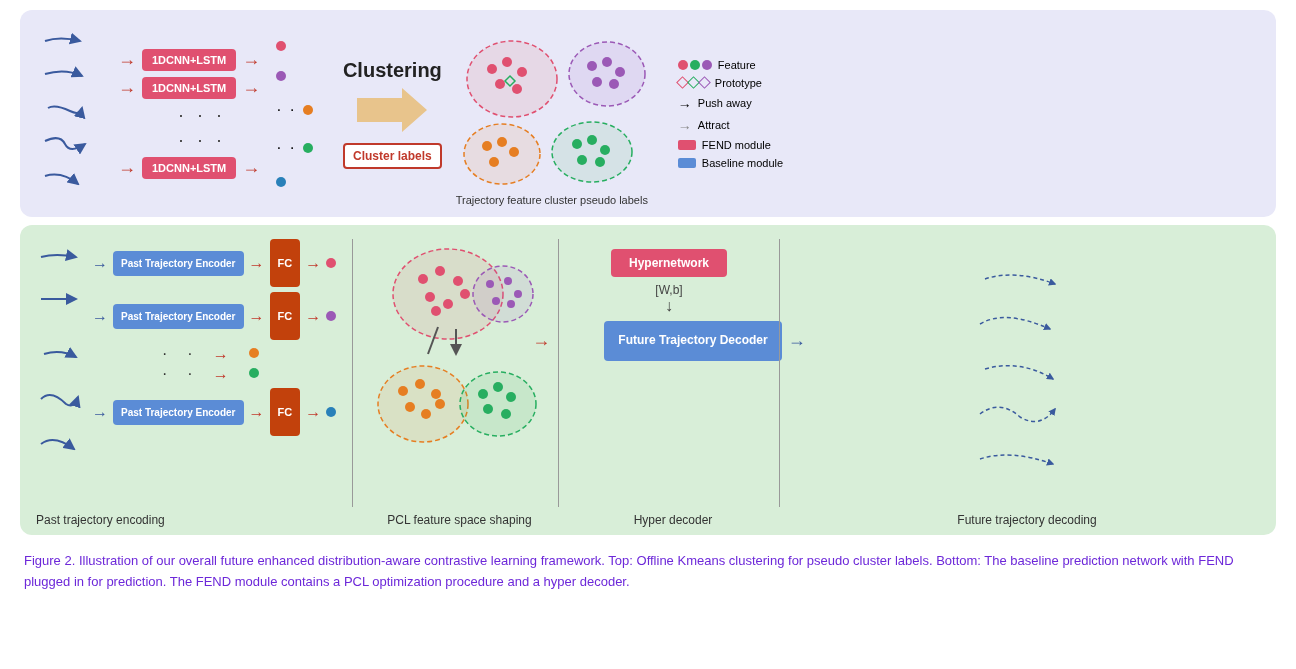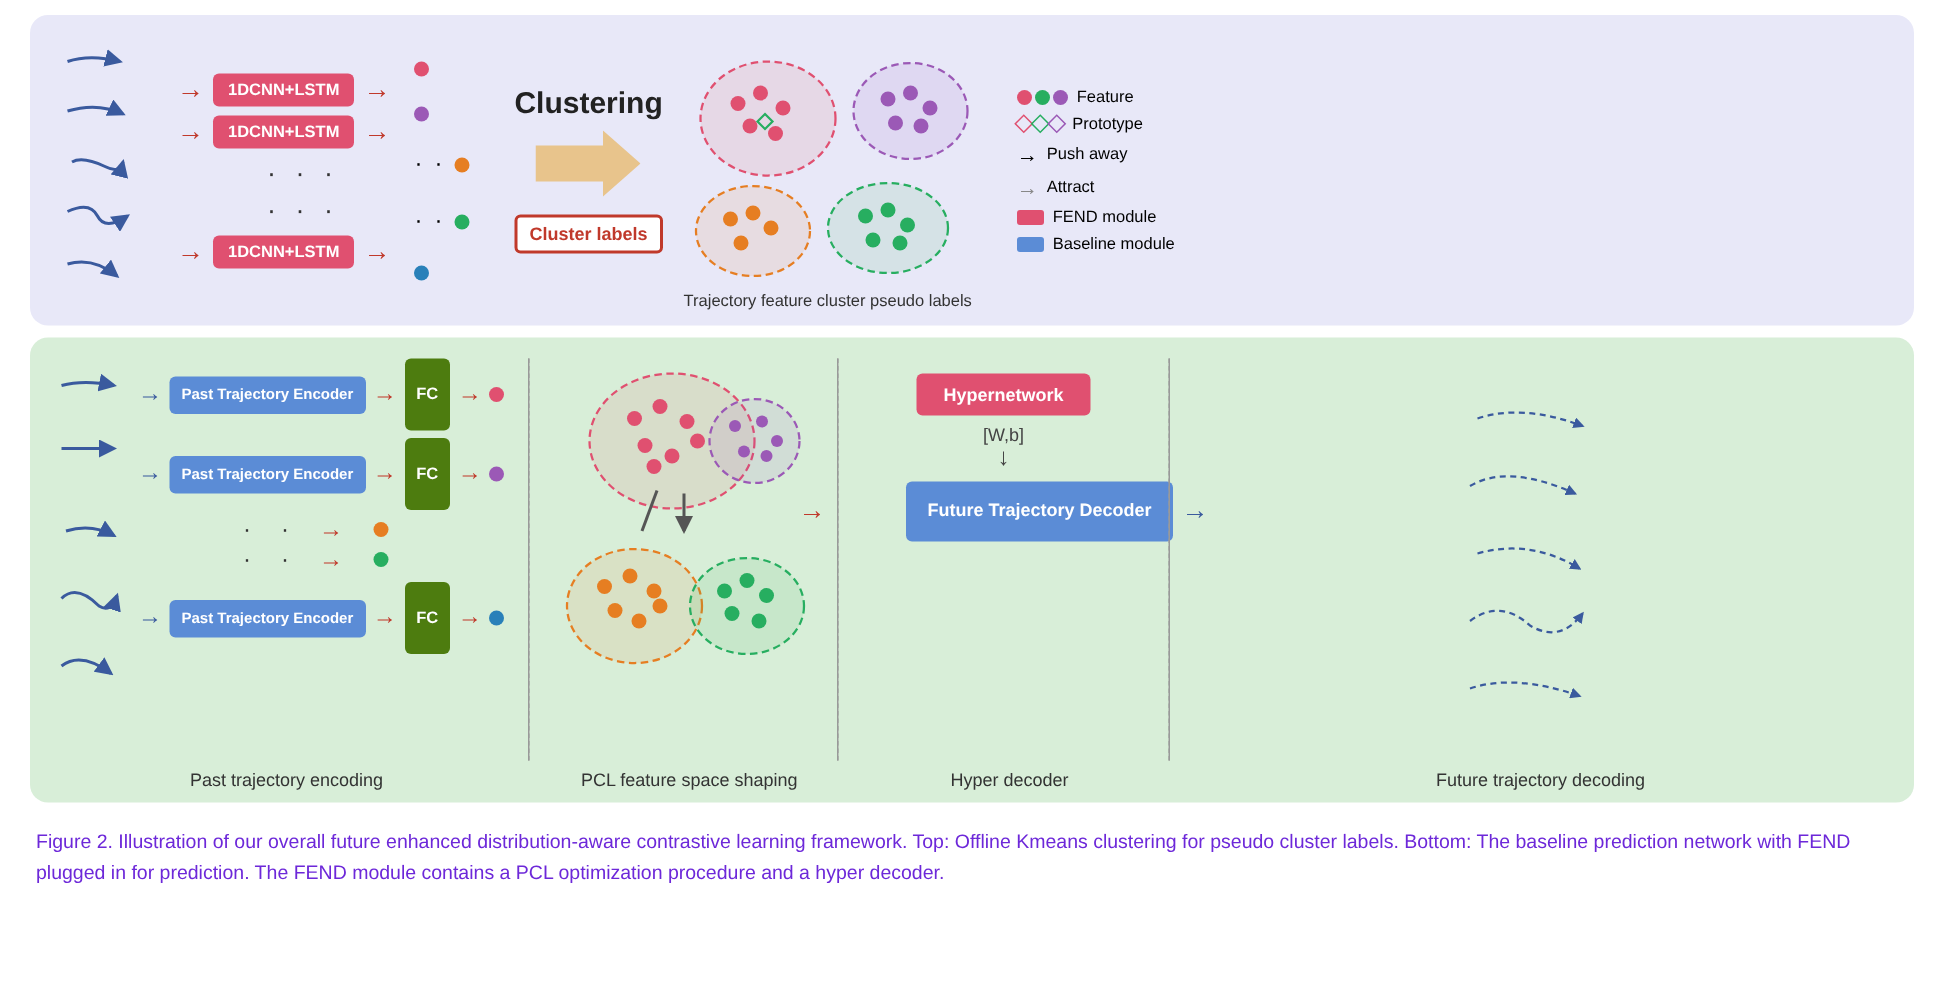--- a/index.html
+++ b/index.html
@@ -143,21 +143,21 @@
       font-size: 10px;
       font-weight: bold;
       padding: 6px 8px;
       border-radius: 4px;
       text-align: center;
       line-height: 1.3;
       white-space: nowrap;
     }
 
     .fc-box {
-      background: #4d7c0f;
+      background: #c2410c;
       color: white;
       font-size: 11px;
       font-weight: bold;
       padding: 18px 8px;
       border-radius: 4px;
     }
 
     
     .pcl-section {
       width: 185px;
@@ -538,21 +538,21 @@
 
           <path d="M15,165 Q35,150 55,168 Q75,180 90,160" stroke="#3a5a9e" stroke-width="1.5" fill="none" stroke-dasharray="4,3" marker-end="url(#arrowBFut)"></path>
 
           <path d="M15,210 Q45,200 88,215" stroke="#3a5a9e" stroke-width="1.5" fill="none" stroke-dasharray="4,3" marker-end="url(#arrowBFut)"></path>
         </svg>
       </div>
 
     </div>
 
     <div style="display:flex; margin-top:6px; font-size:12px; color:#333;">
-      <div style="width:310px; text-align:center;">Past trajectory encoding</div>
+      <div style="width:310px; ">Past trajectory encoding</div>
       <div style="width:1px; margin:0 10px;"></div>
       <div style="width:185px; text-align:center;">PCL feature
 space shaping</div>
       <div style="width:1px; margin:0 10px;"></div>
       <div style="width:200px; text-align:center;">Hyper decoder</div>
       <div style="width:1px; margin:0 10px;"></div>
       <div style="flex:1; text-align:center;">Future trajectory decoding</div>
     </div>
 
   </div>

